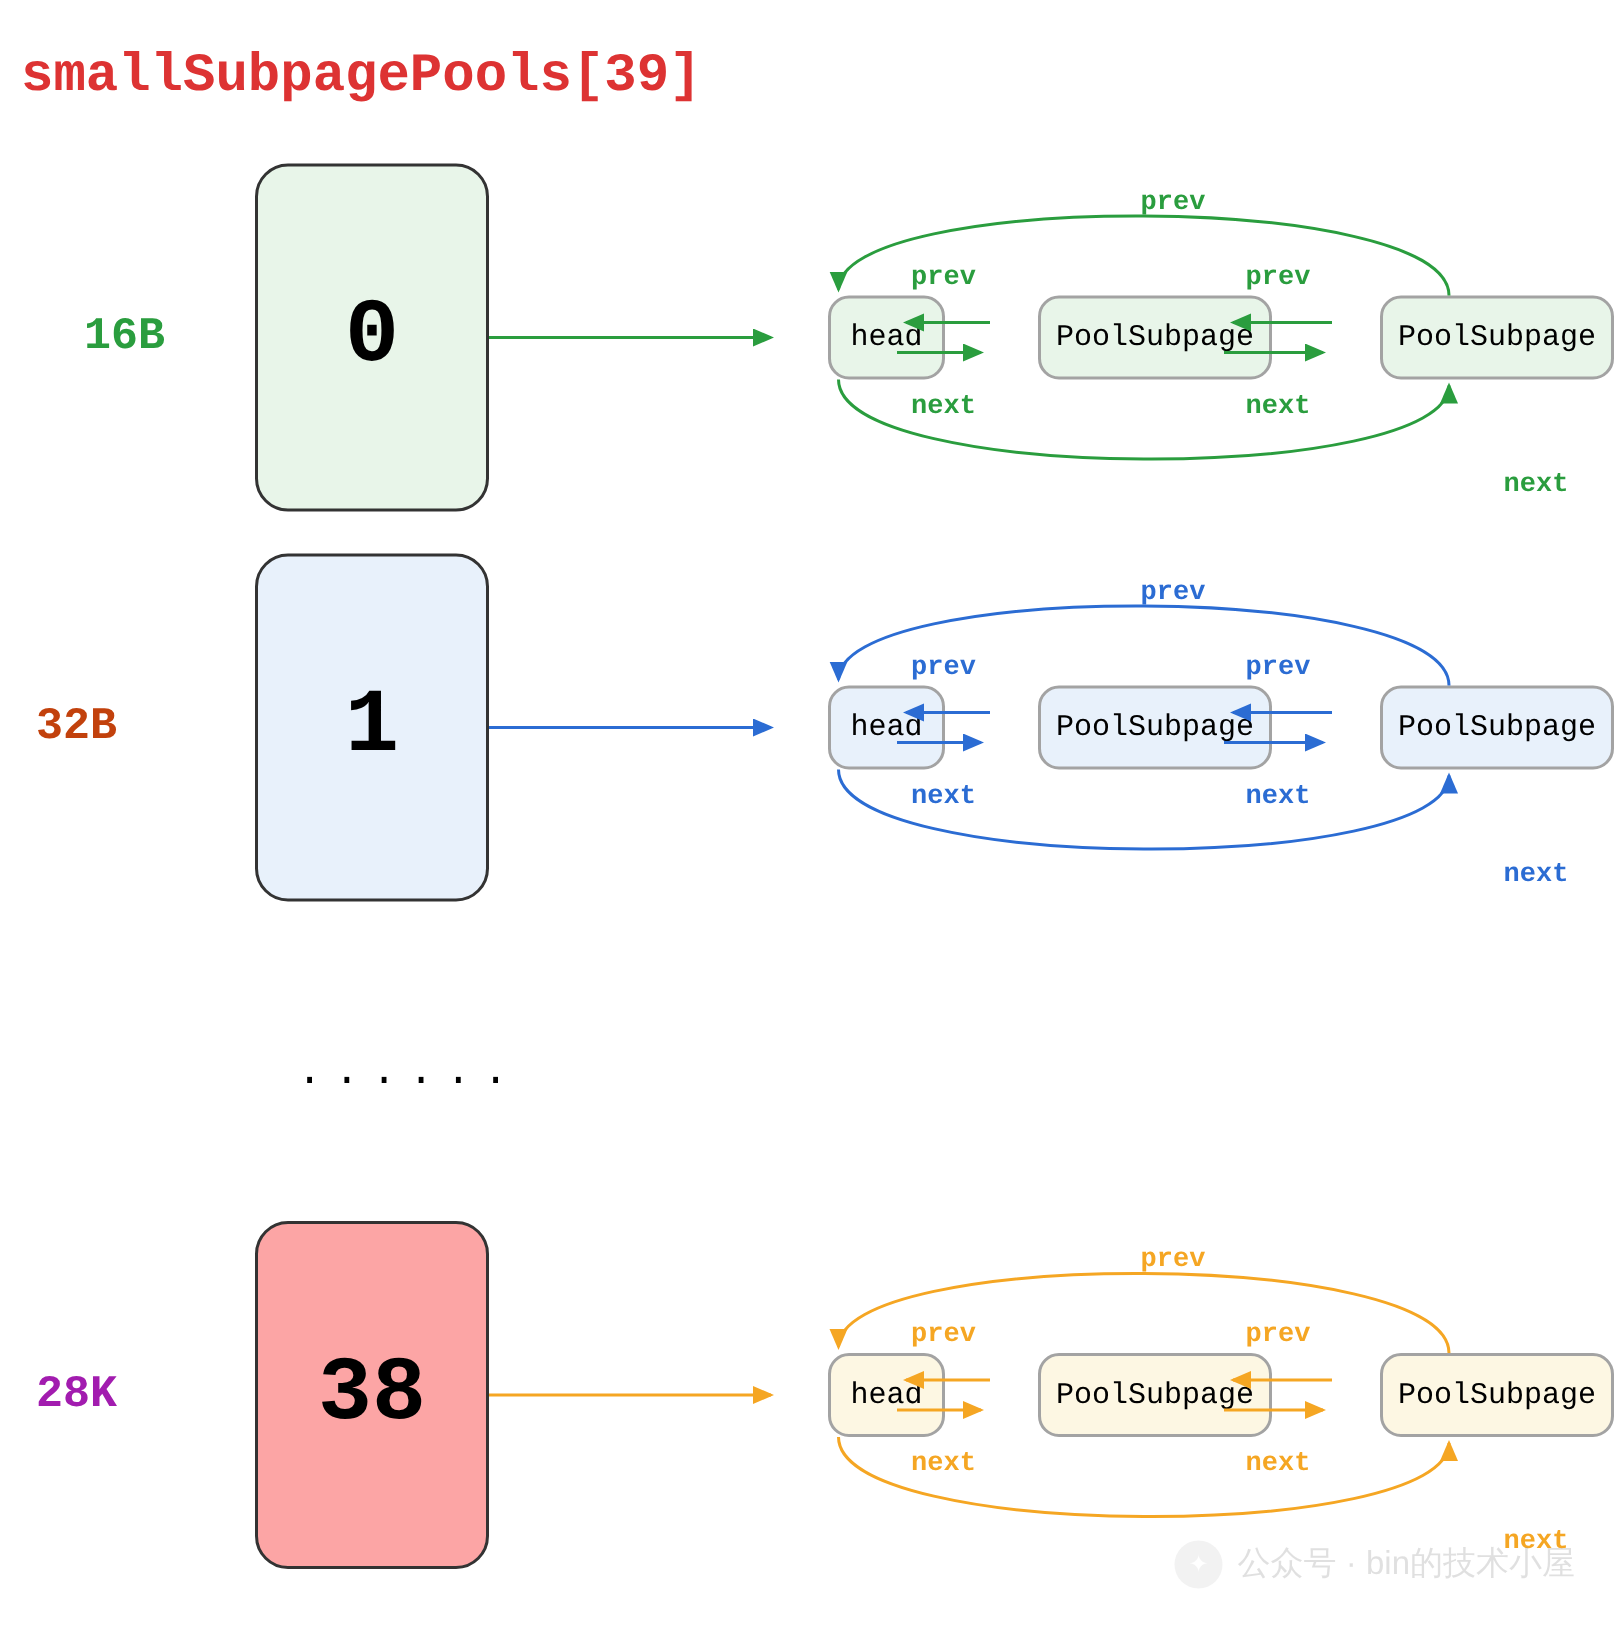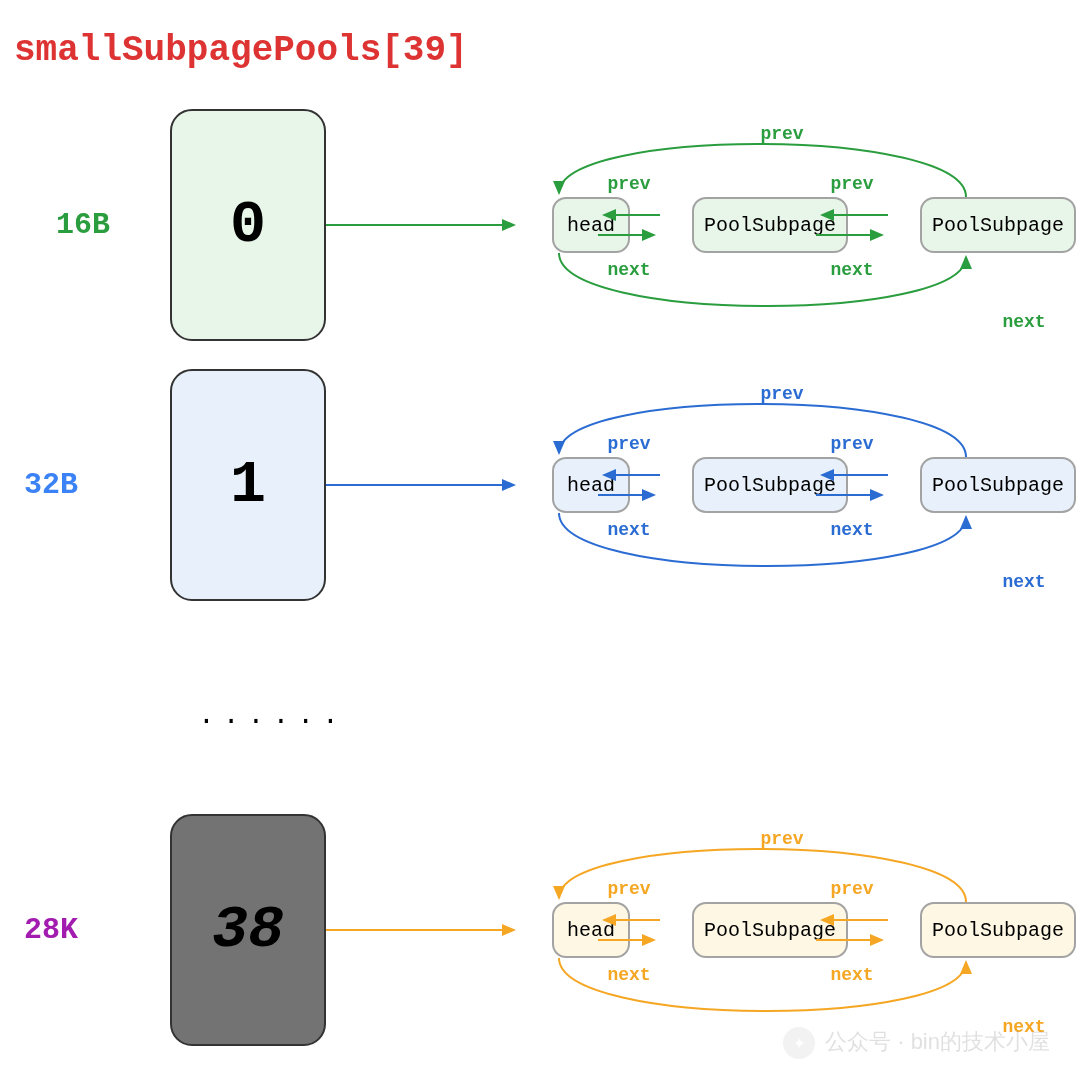--- a/index.html
+++ b/index.html
@@ -133,21 +133,21 @@
         <text x="852" y="185" fill="#2a9d3e" class="edge-label" text-anchor="middle">next</text>
         <path d="M 888 125 L 822 125" fill="none" stroke="#2a9d3e" stroke-width="2" marker-end="url(#arrow-0)"></path>
         <text x="852" y="99" fill="#2a9d3e" class="edge-label" text-anchor="middle">prev</text>
         <path d="M 966 107 C 966 37, 559 37, 559 103" fill="none" stroke="#2a9d3e" stroke-width="2" marker-end="url(#arrow-0)"></path>
         <text x="782" y="49" fill="#2a9d3e" class="edge-label" text-anchor="middle">prev</text>
         <path d="M 559 163 C 559 233, 966 233, 966 167" fill="none" stroke="#2a9d3e" stroke-width="2" marker-end="url(#arrow-0)"></path>
         <text x="1024" y="237" fill="#2a9d3e" class="edge-label" text-anchor="middle">next</text>
       </svg>
     </div>
     <div class="row" style="top: 350px;">
-      <div class="size-label" style="color: #3b82f6; font-family: Liberation Mono, monospace;">32B</div>
+      <div class="size-label" style="color: #c2410c; font-family: Liberation Mono, monospace;">32B</div>
       <div class="index-box" style="background: rgb(232, 241, 251);">1</div>
       <div class="node" style="left: 520px; width: 78px; top: 107px; background: rgb(232, 241, 251);">head</div>
       <div class="node" style="left: 660px; width: 156px; top: 107px; background: rgb(232, 241, 251);">PoolSubpage</div>
       <div class="node" style="left: 888px; width: 156px; top: 107px; background: rgb(232, 241, 251);">PoolSubpage</div>
       <svg class="connections">
         <defs>
           <marker id="arrow-1" markerWidth="8" markerHeight="8" refX="6" refY="3" orient="auto">
             <path d="M0,0 L7,3 L0,6 Z" fill="#2b6cd3"></path>
           </marker>
         </defs>
@@ -161,21 +161,21 @@
         <path d="M 888 125 L 822 125" fill="none" stroke="#2b6cd3" stroke-width="2" marker-end="url(#arrow-1)"></path>
         <text x="852" y="99" fill="#2b6cd3" class="edge-label" text-anchor="middle">prev</text>
         <path d="M 966 107 C 966 37, 559 37, 559 103" fill="none" stroke="#2b6cd3" stroke-width="2" marker-end="url(#arrow-1)"></path>
         <text x="782" y="49" fill="#2b6cd3" class="edge-label" text-anchor="middle">prev</text>
         <path d="M 559 163 C 559 233, 966 233, 966 167" fill="none" stroke="#2b6cd3" stroke-width="2" marker-end="url(#arrow-1)"></path>
         <text x="1024" y="237" fill="#2b6cd3" class="edge-label" text-anchor="middle">next</text>
       </svg>
     </div>
     <div class="row" style="top: 795px;">
       <div class="size-label" style="color: #a21caf;">28K</div>
-      <div class="index-box" style="background: #737373; font-style: italic;">38</div>
+      <div class="index-box" style="background: #fca5a5;">38</div>
       <div class="node" style="left: 520px; width: 78px; top: 107px; background: rgb(253, 247, 227);">head</div>
       <div class="node" style="left: 660px; width: 156px; top: 107px; background: rgb(253, 247, 227);">PoolSubpage</div>
       <div class="node" style="left: 888px; width: 156px; top: 107px; background: rgb(253, 247, 227);">PoolSubpage</div>
       <svg class="connections">
         <defs>
           <marker id="arrow-2" markerWidth="8" markerHeight="8" refX="6" refY="3" orient="auto">
             <path d="M0,0 L7,3 L0,6 Z" fill="#f5a623"></path>
           </marker>
         </defs>
         <path d="M 326 135 L 514 135" fill="none" stroke="#f5a623" stroke-width="2" marker-end="url(#arrow-2)"></path>

